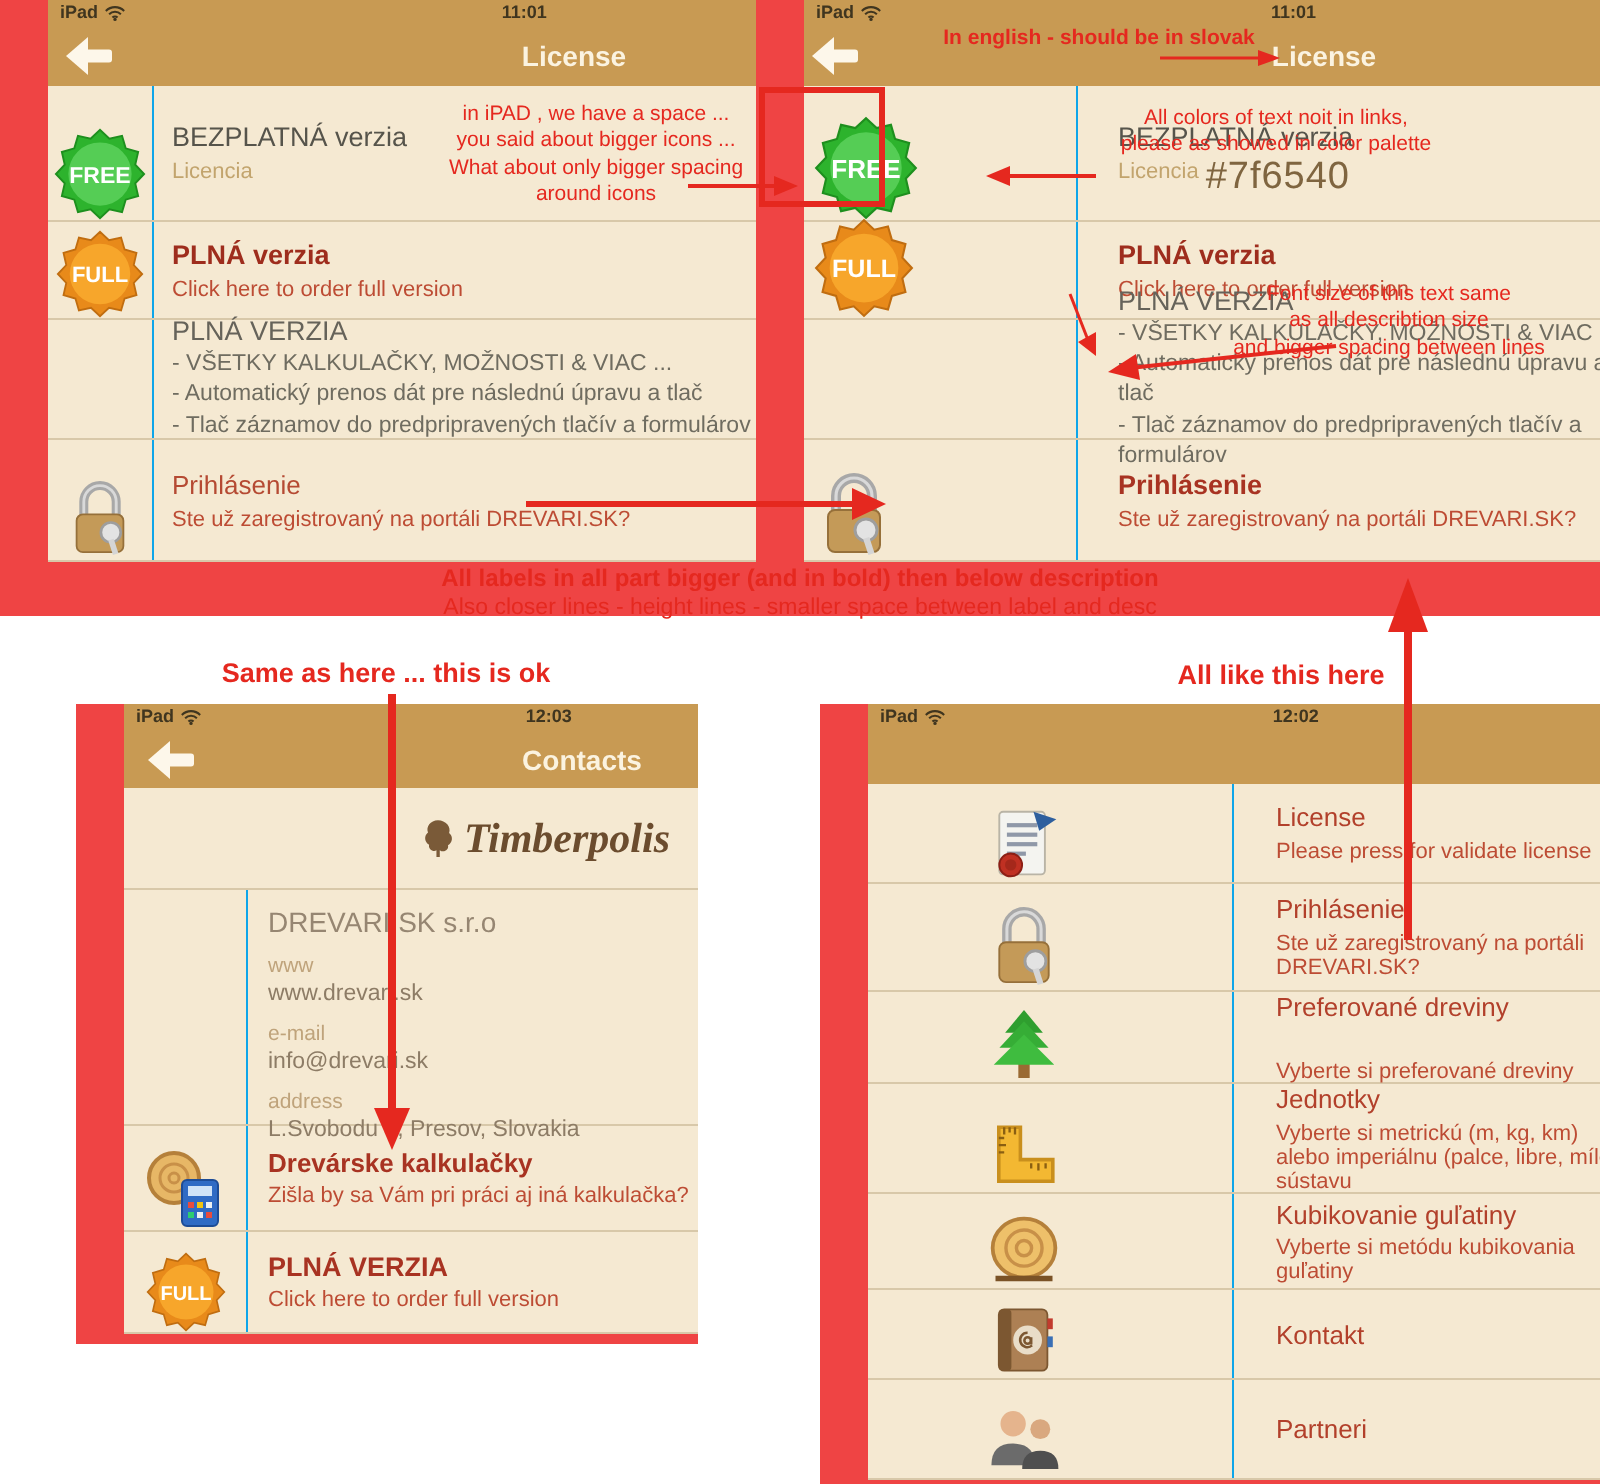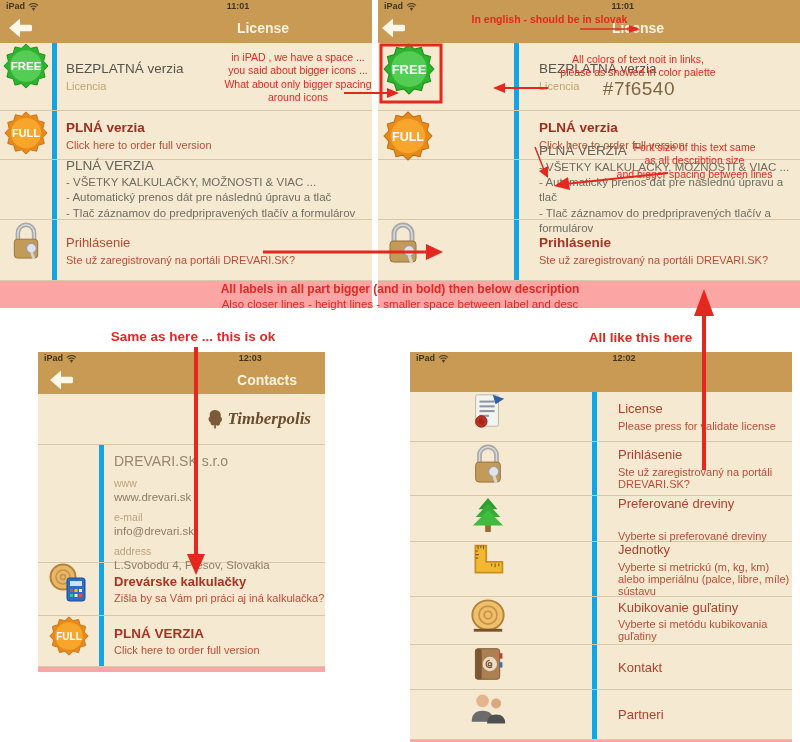--- a/index.html
+++ b/index.html
@@ -1,27 +1,27 @@
 <!DOCTYPE html>
 <html><head>
 <meta charset="utf-8">
 <style>
   html,body{margin:0;padding:0;background:#fff;}
   .canvas{position:relative;width:800px;height:742px;background:#ffffff;overflow:hidden;
           font-family:"Liberation Sans",sans-serif;}
-  .shot{position:absolute;background:#fca5a5;z-index:1;}
+  .shot{position:absolute;background:#ef4444;z-index:1;padding-left:24px;}
   .statusbar{position:relative;height:13px;background:#c89a53;font-size:9px;font-weight:bold;color:#3f351f;}
   .sb-left{position:absolute;left:6px;top:1px;display:flex;align-items:center;gap:3px;}
   .sb-time{position:absolute;top:1px;transform:translateX(-50%);}
   .navbar{position:relative;background:#c89a53;}
   .nav-title{position:absolute;top:50%;transform:translate(-50%,-50%);color:#fbf3e0;font-size:14px;font-weight:bold;}
   .back{position:absolute;top:50%;transform:translateY(-50%);line-height:0;}
   .rows{position:relative;}
   .row{display:flex;border-bottom:1px solid #d8c8a9;background:#f5e9d2;}
-  .icell{display:flex;align-items:flex-start;justify-content:center;border-right:5px solid #0ea5e9;flex:0 0 auto;}
+  .icell{display:flex;align-items:flex-end;justify-content:center;border-right:1px solid #0ea5e9;flex:0 0 auto;}
   .tcell{display:flex;flex-direction:column;justify-content:center;flex:1 1 auto;}
   
   .shot-tl .icell{width:52px;} .shot-tl .tcell{padding-left:9px;}
   .shot-tr .icell{width:131px;justify-content:flex-start;padding-left:5px;} .shot-tr .tcell{padding-left:20px;}
   .shot-bl .icell{width:61px;} .shot-bl .tcell{padding-left:10px;}
   .shot-br .icell{width:156px;padding-right:26px;} .shot-br .tcell{padding-left:21px;}
   
   .lbl-dark{color:#56544b;font-size:13.5px;}
   .lbl-tan{color:#c2a46d;font-size:11px;margin-top:4px;}
   .lbl-maroon{color:#9e2d1d;font-size:13.5px;font-weight:bold;}
@@ -29,21 +29,21 @@
   .lbl-red-b{color:#a83322;font-size:13.5px;font-weight:bold;}
   .desc-red{color:#bd4c34;font-size:11px;margin-top:4px;}
   .feat-title{color:#66635a;font-size:13.5px;margin-bottom:2px;}
   .feat-item{color:#6f6c60;font-size:11.5px;line-height:1.32;}
   .contact-label{color:#bfa37b;font-size:10.5px;margin-top:8px;}
   .contact-value{color:#8d7c66;font-size:11.5px;margin-top:2px;}
   .company{color:#968672;font-size:14px;}
   .logo-row{display:flex;align-items:center;justify-content:flex-end;padding-right:14px;
             border-bottom:1px solid #d8c8a9;background:#f5e9d2;}
   .logo-text{font-family:"Liberation Serif",serif;font-style:italic;font-weight:bold;
-             font-size:17px;color:#6b4c2e;margin-left:4px;text-align:right;}
+             font-size:21px;color:#6b4c2e;margin-left:4px;text-align:right;}
   
   .ann{position:absolute;color:#e5281f;text-align:center;line-height:1.28;z-index:60;}
   .ann-s{font-size:10.5px;}
   .ann-b{font-weight:bold;}
   .hex{font-size:19px;letter-spacing:0.5px;z-index:60;position:absolute;text-align:right;}
   #arrows{position:absolute;left:0;top:0;z-index:50;pointer-events:none;}
 </style>
 </head>
 <body>
 

